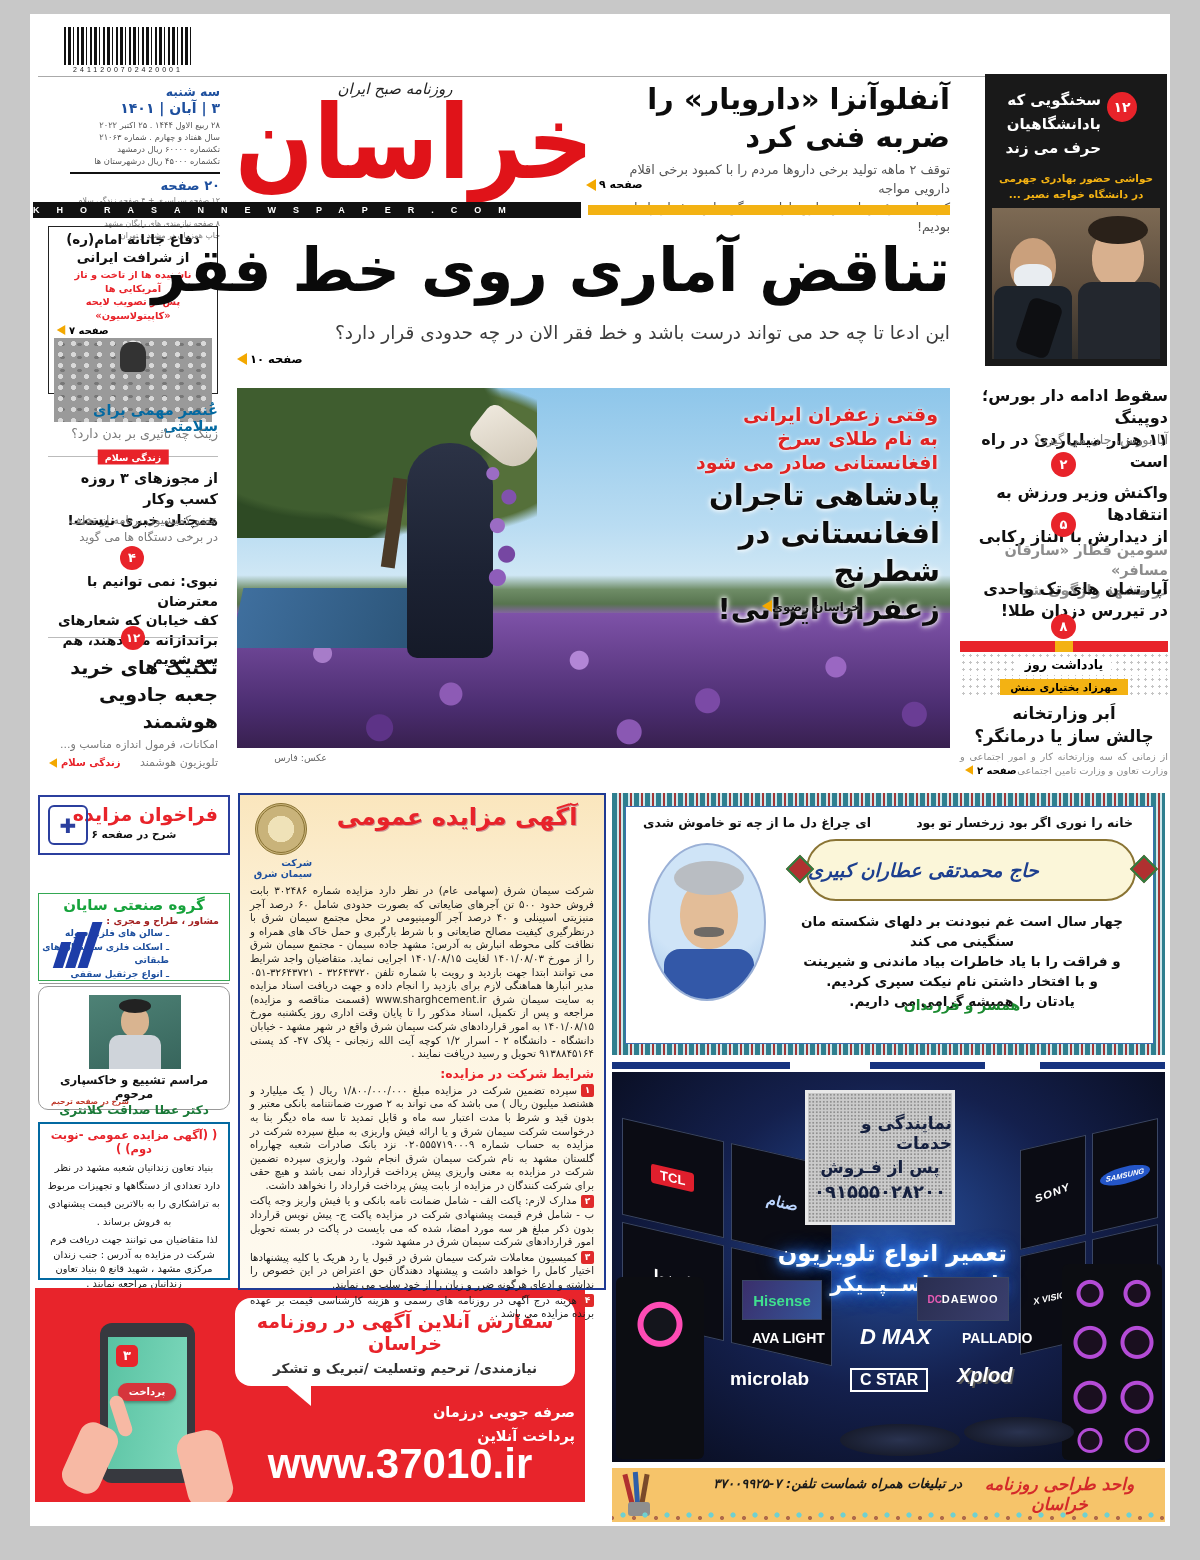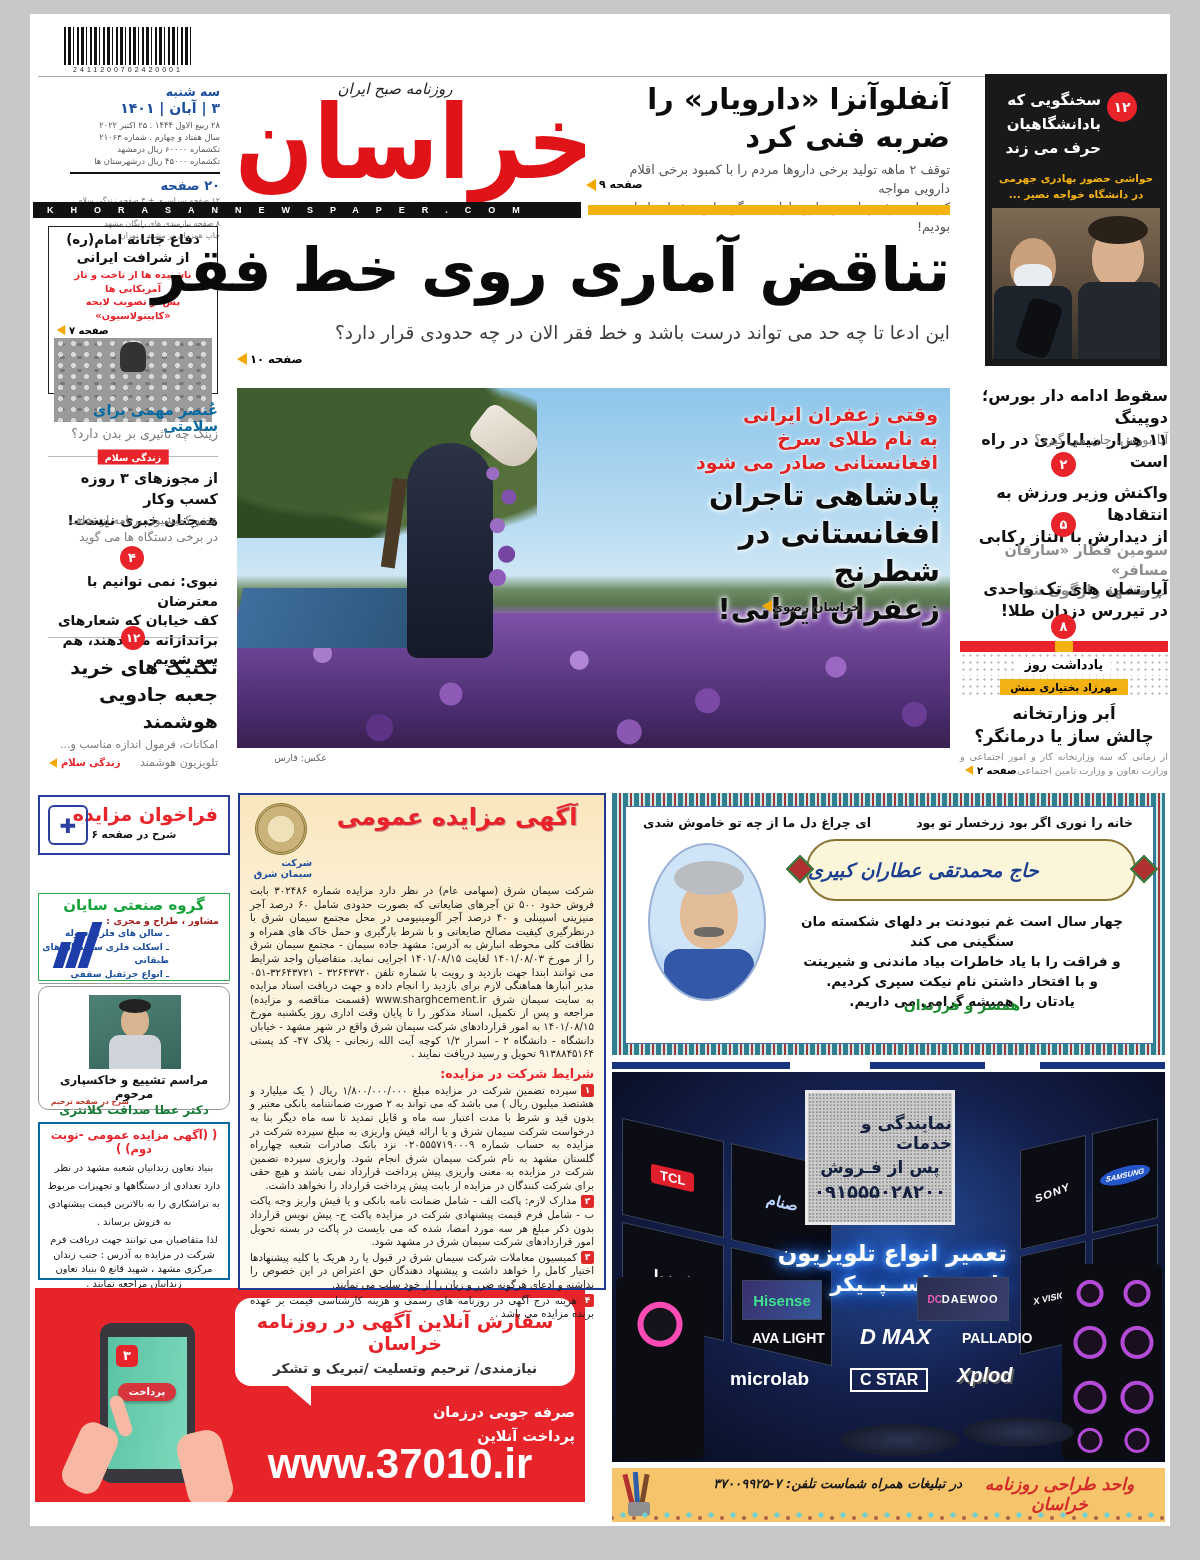--- a/index.html
+++ b/index.html
@@ -87,21 +87,21 @@
       <div class="abs" style="left:96px;top:8px;width:60px;height:28px;border-radius:50%;background:#2a2119"></div>
       <div class="abs" style="left:86px;top:74px;width:84px;height:80px;border-radius:14px 14px 0 0;background:#23272e"></div>
       <div class="abs" style="left:18px;top:30px;width:46px;height:54px;border-radius:50% 50% 45% 45%;background:#caa07c"></div>
       <div class="abs" style="left:22px;top:56px;width:38px;height:26px;border-radius:40%;background:#e9edf1"></div>
       <div class="abs" style="left:2px;top:78px;width:78px;height:76px;border-radius:12px 12px 0 0;background:#1d232b"></div>
       <div class="abs" style="left:30px;top:92px;width:34px;height:56px;border-radius:8px;background:#0e0f12;transform:rotate(18deg)"></div>
     </div>
   </div>
 
   <div class="abs" style="left:33px;top:202px;width:548px;height:16px;background:#111;color:#fff">
-    <div class="lat b" style="font-size:9px;letter-spacing:17px;line-height:16px;padding-left:14px;white-space:nowrap">KHORASANNEWSPAPER.COM</div>
+    <div class="lat b" style="font-size:9px;letter-spacing:17px;line-height:16px;white-space:nowrap">KHORASANNEWSPAPER.COM</div>
   </div>
   <div class="abs" style="left:588px;top:205px;width:362px;height:10px;background:#f3b213"></div>
 
   <div class="abs" style="left:48px;top:226px;width:170px;height:168px;border:1.5px solid #222;padding:4px 5px">
     <div class="rtl bb ctr" style="font-size:13.5px;line-height:17.5px;color:#111">
       <div>دفاع جانانه امام(ره)</div>
       <div>از شرافت ایرانی</div>
     </div>
     <div class="rtl b ctr red" style="font-size:9.8px;line-height:13.5px;margin-top:2px">
       <div>ناشنیده ها از تاخت و تاز آمریکایی ها</div>

